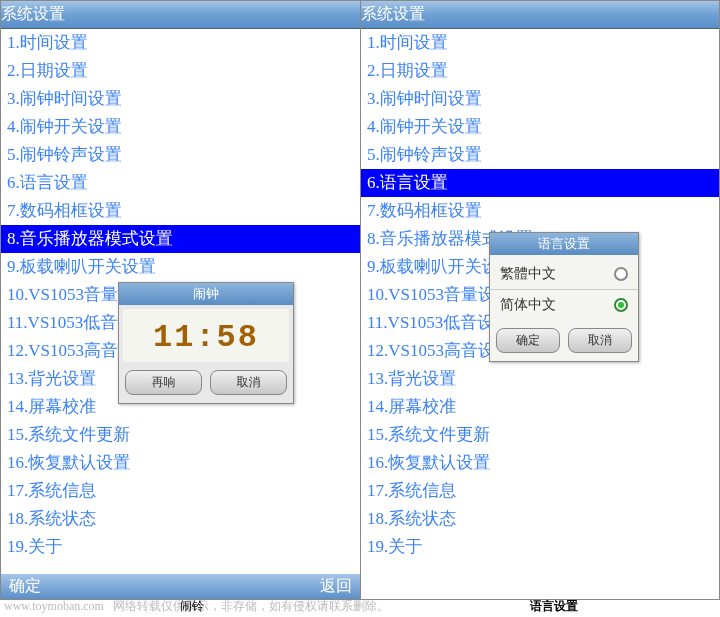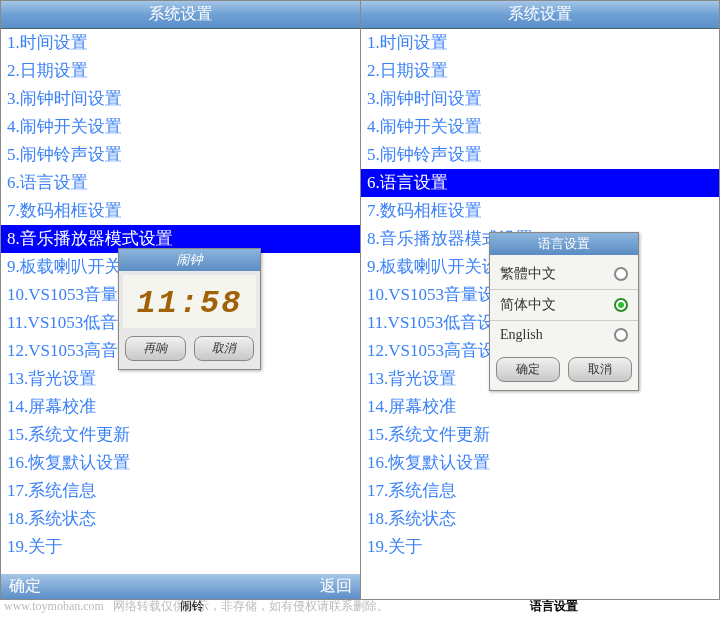--- a/index.html
+++ b/index.html
@@ -19,21 +19,20 @@
 .panel {
   width: 360px;
   border: 1px solid #888;
   position: relative;
   background: #fff;
 }
 .panel-left { border-right: none; }
 .titlebar {
   background: linear-gradient(to bottom, #a4c5e6, #6ea0d5, #5b8fc9);
   color: #fff;
-  text-align: center;
   padding: 3px 0;
   font-size: 16px;
   border-bottom: 1px solid #466;
 }
 .menu-list {
   list-style: none;
 }
 .menu-item {
   padding: 2px 6px;
   font-size: 17px;
@@ -68,23 +67,22 @@
 }
 .popup-title {
   background: linear-gradient(to bottom, #8db5dd, #5a8cc2);
   color: #fff;
   text-align: center;
   font-size: 13px;
   padding: 2px 0;
 }
 .alarm-popup {
   left: 118px;
-  top: 248px;
-  width: 143px;
-  font-style: italic;
+  top: 282px;
+  width: 176px;
 }
 .alarm-time {
   font-family: "Courier New", monospace;
   font-size: 32px;
   color: #a16207;
   text-align: center;
   padding: 10px 4px 6px 4px;
   letter-spacing: 2px;
   background: #f5f5f0;
   margin: 4px;
@@ -258,24 +256,20 @@
   <div class="popup-title">语言设置</div>
   <div class="lang-list" id="lang-list">
       <div class="lang-row">
         <span>繁體中文</span>
         <span class="radio"></span>
       </div>
       <div class="lang-row">
         <span>简体中文</span>
         <span class="radio checked"></span>
       </div>
-      <div class="lang-row">
-        <span>English</span>
-        <span class="radio"></span>
-      </div>
     </div>
   <div class="popup-btnrow">
     <div class="popup-btn">确定</div>
     <div class="popup-btn">取消</div>
   </div>
 </div>
 
 <div class="footer">
   <span class="mid">
     <span>www.toymoban.com</span>

